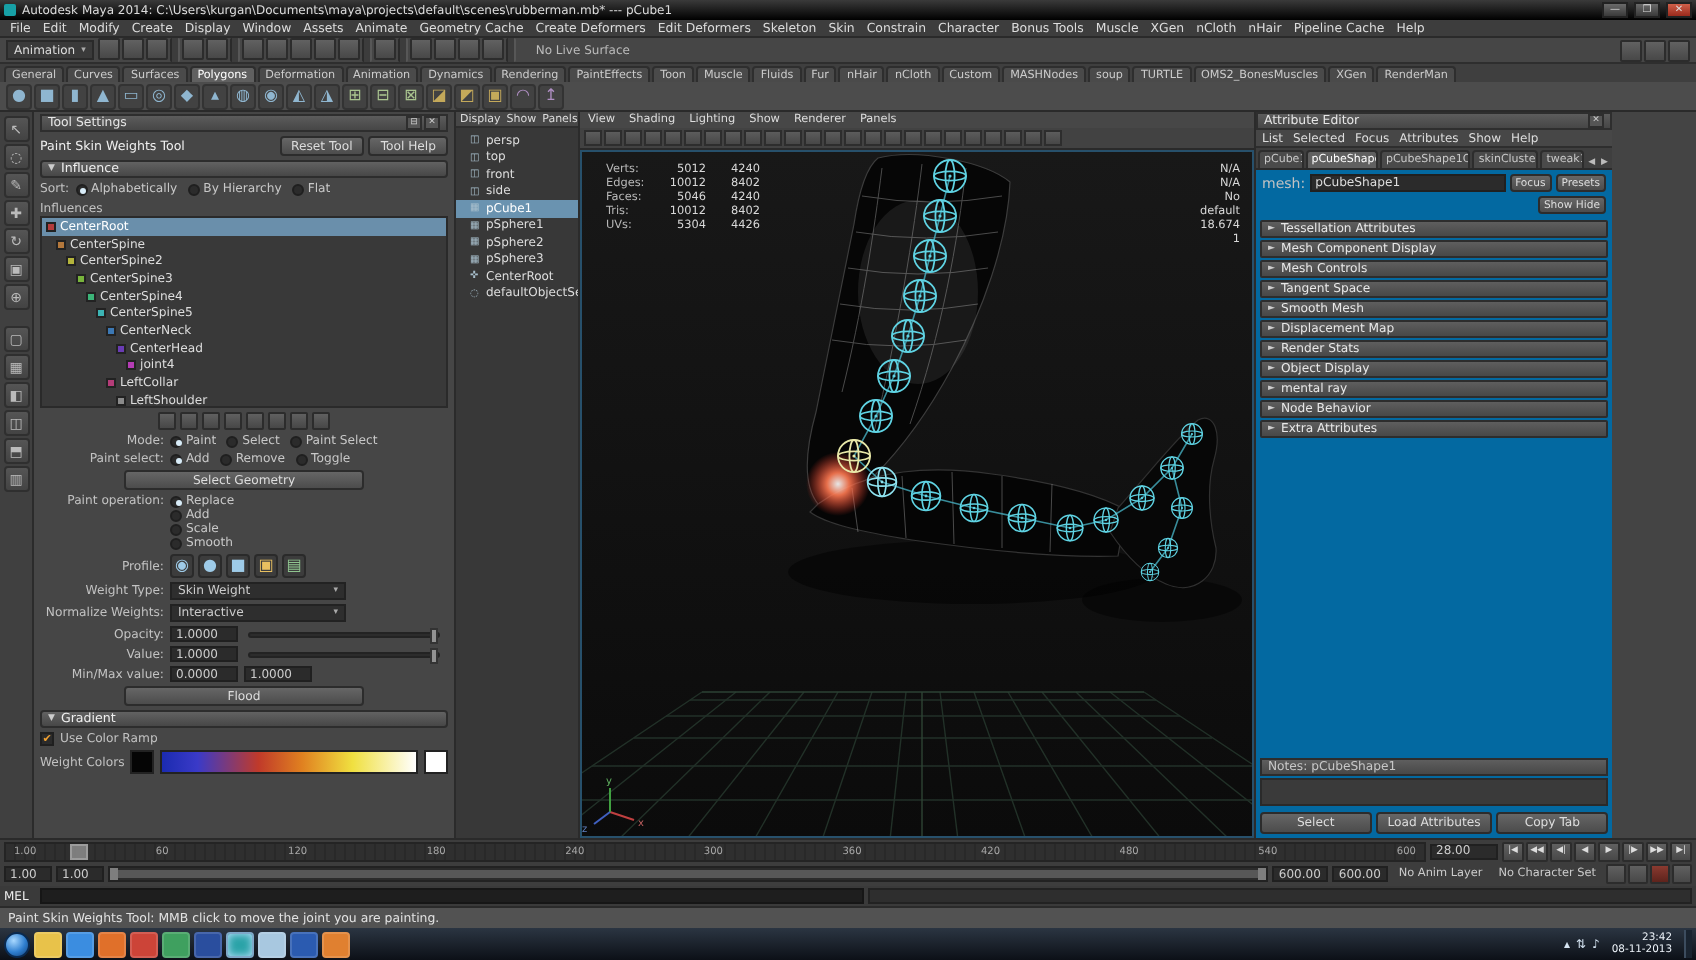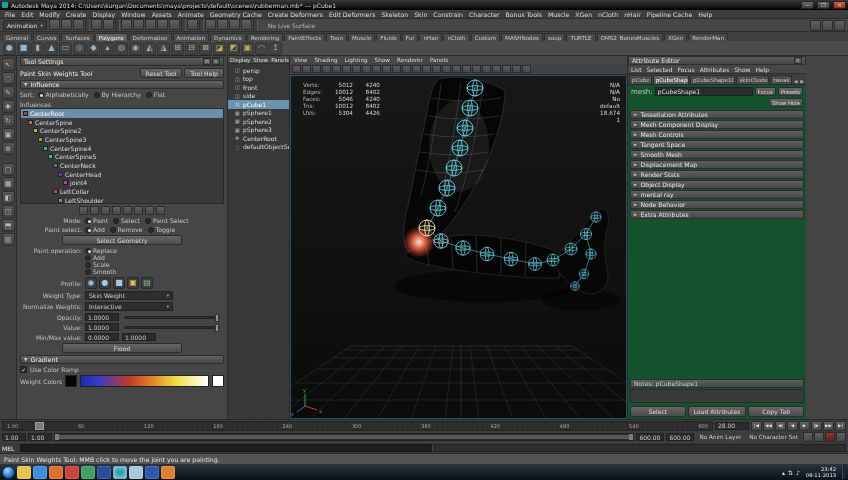--- a/index.html
+++ b/index.html
@@ -94,21 +94,21 @@
 .vp-canvas{position:relative;flex:1;background:#101010;border:1px solid #27506b;overflow:hidden;}
 .vp-canvas svg{display:block;}
 .hud-left{position:absolute;left:12px;top:6px;display:flex;flex-direction:column;gap:1px;font-size:5.7px;color:#d8d8d8;}
 .hud-row{display:flex;}
 .hud-lbl{width:23px;color:#b8b8b8;}
 .hud-a{width:27px;text-align:right;}
 .hud-b{width:27px;text-align:right;}
 .hud-right{position:absolute;right:6px;top:6px;text-align:right;font-size:5.7px;color:#d8d8d8;display:flex;flex-direction:column;gap:1px;}
 
 
-.attr-editor{width:178px;background:#14532d;display:flex;flex-direction:column;flex:none;overflow:hidden;}
+.attr-editor{width:178px;background:#0369a1;display:flex;flex-direction:column;flex:none;overflow:hidden;}
 .ae-menus{display:flex;gap:5px;font-size:6px;height:9px;align-items:center;padding:0 3px;background:#474747;border-bottom:1px solid #2e2e2e;color:#ddd;flex:none;}
 .ae-tabs{display:flex;align-items:flex-end;height:11px;background:#3f3f3f;padding:0 1px;gap:1px;border-bottom:1px solid #2a2a2a;flex:none;}
 .ae-tab{font-size:5.5px;padding:0 2px;height:9px;display:flex;align-items:center;background:#4a4a4a;border:1px solid #2d2d2d;border-bottom:none;border-radius:2px 2px 0 0;white-space:nowrap;overflow:hidden;max-width:47px;}
 .ae-tab[data-cls="active"]{background:#606060;color:#fff;}
 .ae-tab-arrow{font-size:4.5px;color:#bbb;padding:0 1px;}
 .ae-namerow{display:flex;align-items:center;gap:2px;padding:2px 3px;flex:none;}
 .ae-name-field{flex:1;height:9px;background:#2b2b2b;border:1px solid #202020;font-size:6.1px;display:flex;align-items:center;padding:0 2px;color:#ddd;}
 .ae-mini-btn{height:9px;font-size:5.3px;padding:0 2px;background:linear-gradient(#666,#4c4c4c);border:1px solid #2c2c2c;border-radius:2px;color:#ddd;display:flex;align-items:center;flex:none;}
 .ae-showhide{display:flex;justify-content:flex-end;padding:0 3px 1px;flex:none;}
 .ae-sections{display:flex;flex-direction:column;gap:1px;padding:2px;flex:none;}

